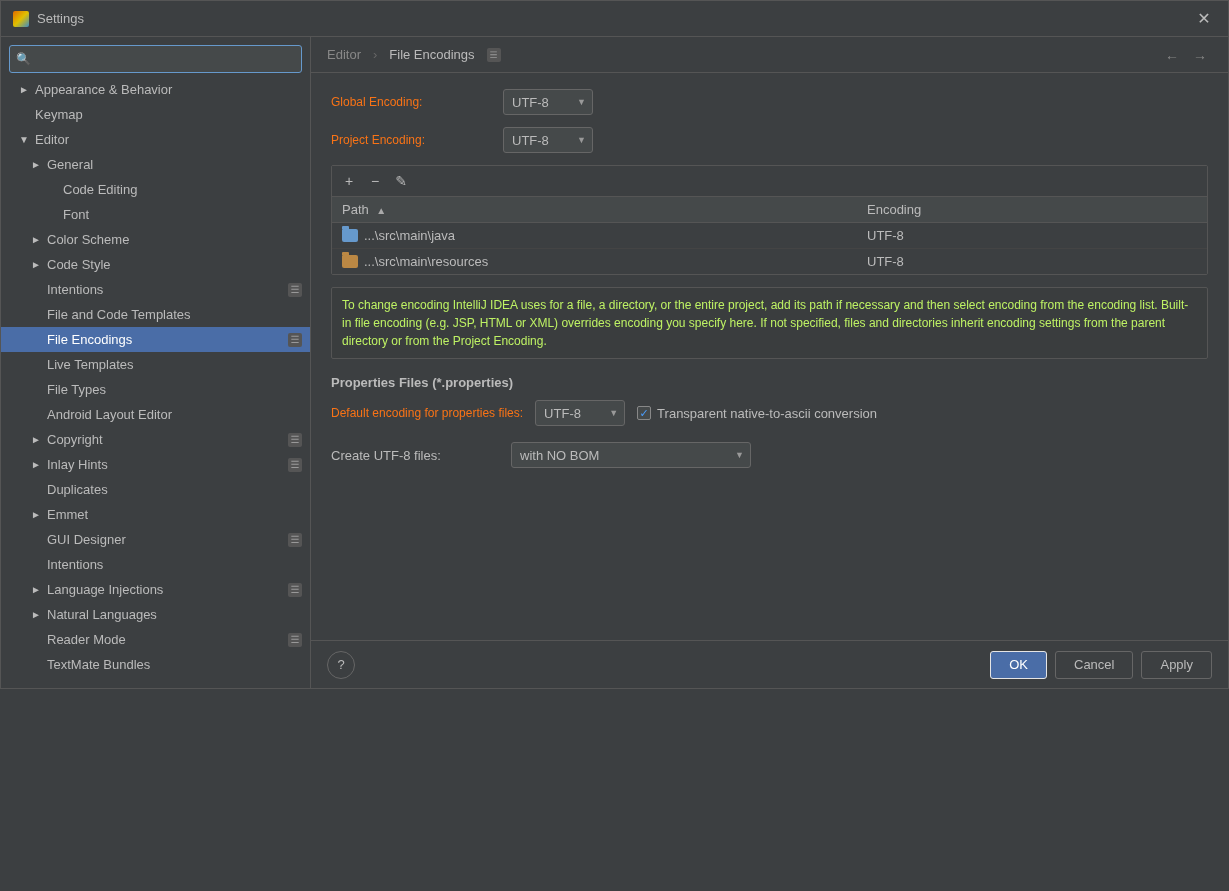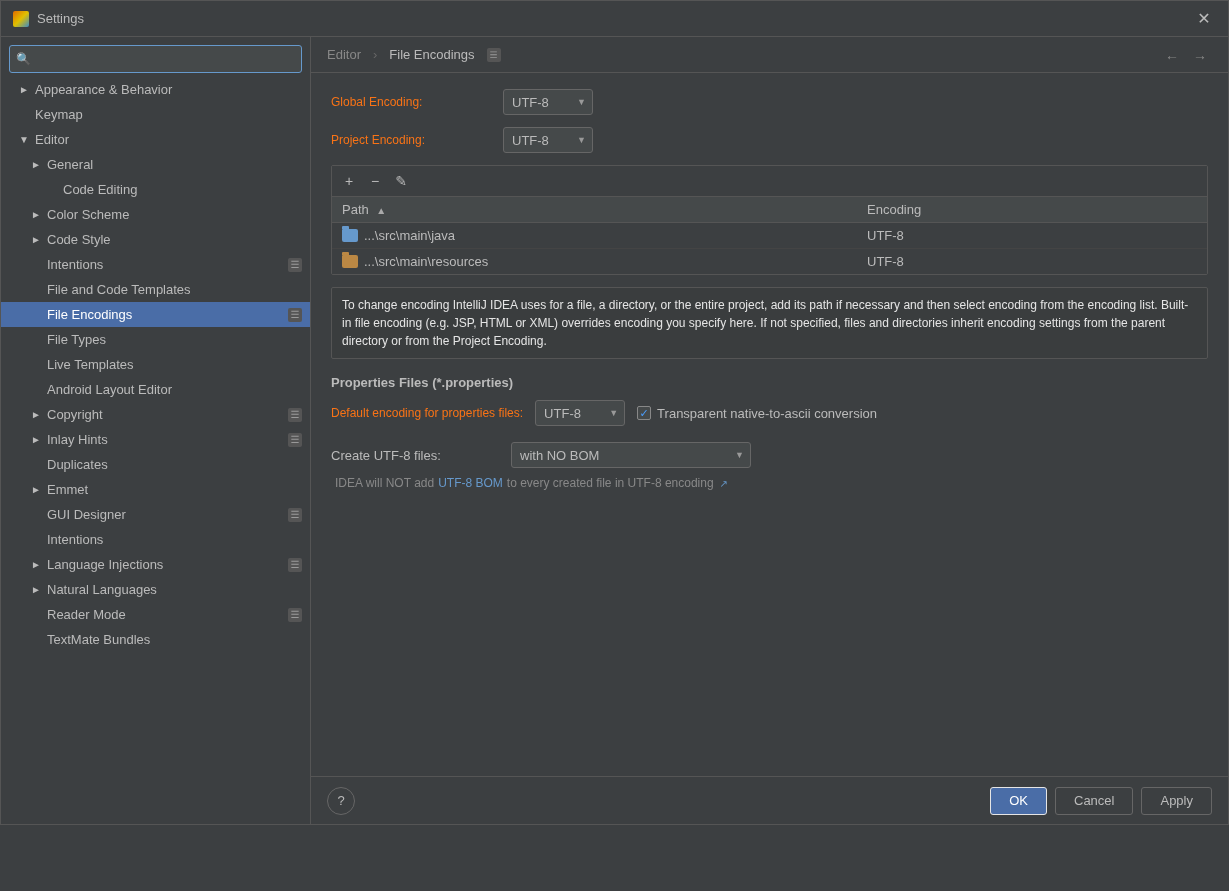--- a/index.html
+++ b/index.html
@@ -7,21 +7,21 @@
       font-family: "Segoe UI", Arial, sans-serif;
       font-size: 13px;
       background: #3c3f41;
       color: #bbbbbb;
       width: 1229px;
       height: 891px;
       overflow: hidden;
     }
     .dialog {
       width: 1229px;
-      height: 825px;
+      height: 689px;
       background: #3c3f41;
       border: 1px solid #555;
       display: flex;
       flex-direction: column;
     }
     .title-bar {
       background: #3c3f41;
       height: 36px;
       display: flex;
       align-items: center;
@@ -267,21 +267,21 @@
       background: #6699cc;
       border-radius: 1px 1px 0 0;
     }
     .folder-icon.resources {
       background: #bb8844;
     }
     .folder-icon.resources::before {
       background: #bb8844;
     }
     .info-text {
-      color: #e5e5e5;
+      color: #bef264;
       font-size: 12px;
       line-height: 1.5;
       padding: 8px 10px;
       border: 1px solid #555;
       border-radius: 2px;
       margin-bottom: 16px;
       background: #3a3d3e;
     }
     .section-header {
       color: #bbbbbb;
@@ -436,20 +436,24 @@
             <span>Editor</span>
           </div>
           <div class="sidebar-item" style="padding-left: 28px;">
             <span class="expand-arrow">►</span>
             <span>General</span>
           </div>
           <div class="sidebar-item" style="padding-left: 44px;">
             <span class="expand-arrow"></span>
             <span>Code Editing</span>
           </div>
+          <div class="sidebar-item" style="padding-left: 44px;">
+            <span class="expand-arrow"></span>
+            <span>Font</span>
+          </div>
           <div class="sidebar-item" style="padding-left: 28px;">
             <span class="expand-arrow">►</span>
             <span>Color Scheme</span>
           </div>
           <div class="sidebar-item" style="padding-left: 28px;">
             <span class="expand-arrow">►</span>
             <span>Code Style</span>
           </div>
           <div class="sidebar-item" style="padding-left: 28px;">
             <span class="expand-arrow"></span>
@@ -460,25 +464,25 @@
             <span class="expand-arrow"></span>
             <span>File and Code Templates</span>
           </div>
           <div class="sidebar-item selected" style="padding-left: 28px;">
             <span class="expand-arrow"></span>
             <span>File Encodings</span>
             <span class="sidebar-badge">☰</span>
           </div>
           <div class="sidebar-item" style="padding-left: 28px;">
             <span class="expand-arrow"></span>
+            <span>Live Templates</span>
+          </div>
+          <div class="sidebar-item" style="padding-left: 28px;">
+            <span class="expand-arrow"></span>
             <span>File Types</span>
-          </div>
-          <div class="sidebar-item" style="padding-left: 28px;">
-            <span class="expand-arrow"></span>
-            <span>Live Templates</span>
           </div>
           <div class="sidebar-item" style="padding-left: 28px;">
             <span class="expand-arrow"></span>
             <span>Android Layout Editor</span>
           </div>
           <div class="sidebar-item" style="padding-left: 28px;">
             <span class="expand-arrow">►</span>
             <span>Copyright</span>
             <span class="sidebar-badge">☰</span>
           </div>
@@ -612,26 +616,20 @@
         </div>
 
         <div class="bom-section">
           <div class="create-row">
             <span class="create-label">Create UTF-8 files:</span>
             <div class="dropdown-wide">
               <span>with NO BOM</span>
               <span class="dd-arrow">▼</span>
             </div>
           </div>
-          <div class="info-link-row">
-            <span>IDEA will NOT add </span>
-            <span class="link-text">UTF-8 BOM</span>
-            <span> to every created file in UTF-8 encoding</span>
-            <span style="margin-left:2px;color:#6699cc;font-size:10px;">↗</span>
-          </div>
         </div>
 
       </div>
 
       <div class="dialog-footer">
         <div class="footer-left">
           <button class="help-btn">?</button>
         </div>
         <button class="dialog-btn btn-primary">OK</button>
         <button class="dialog-btn btn-secondary">Cancel</button>

